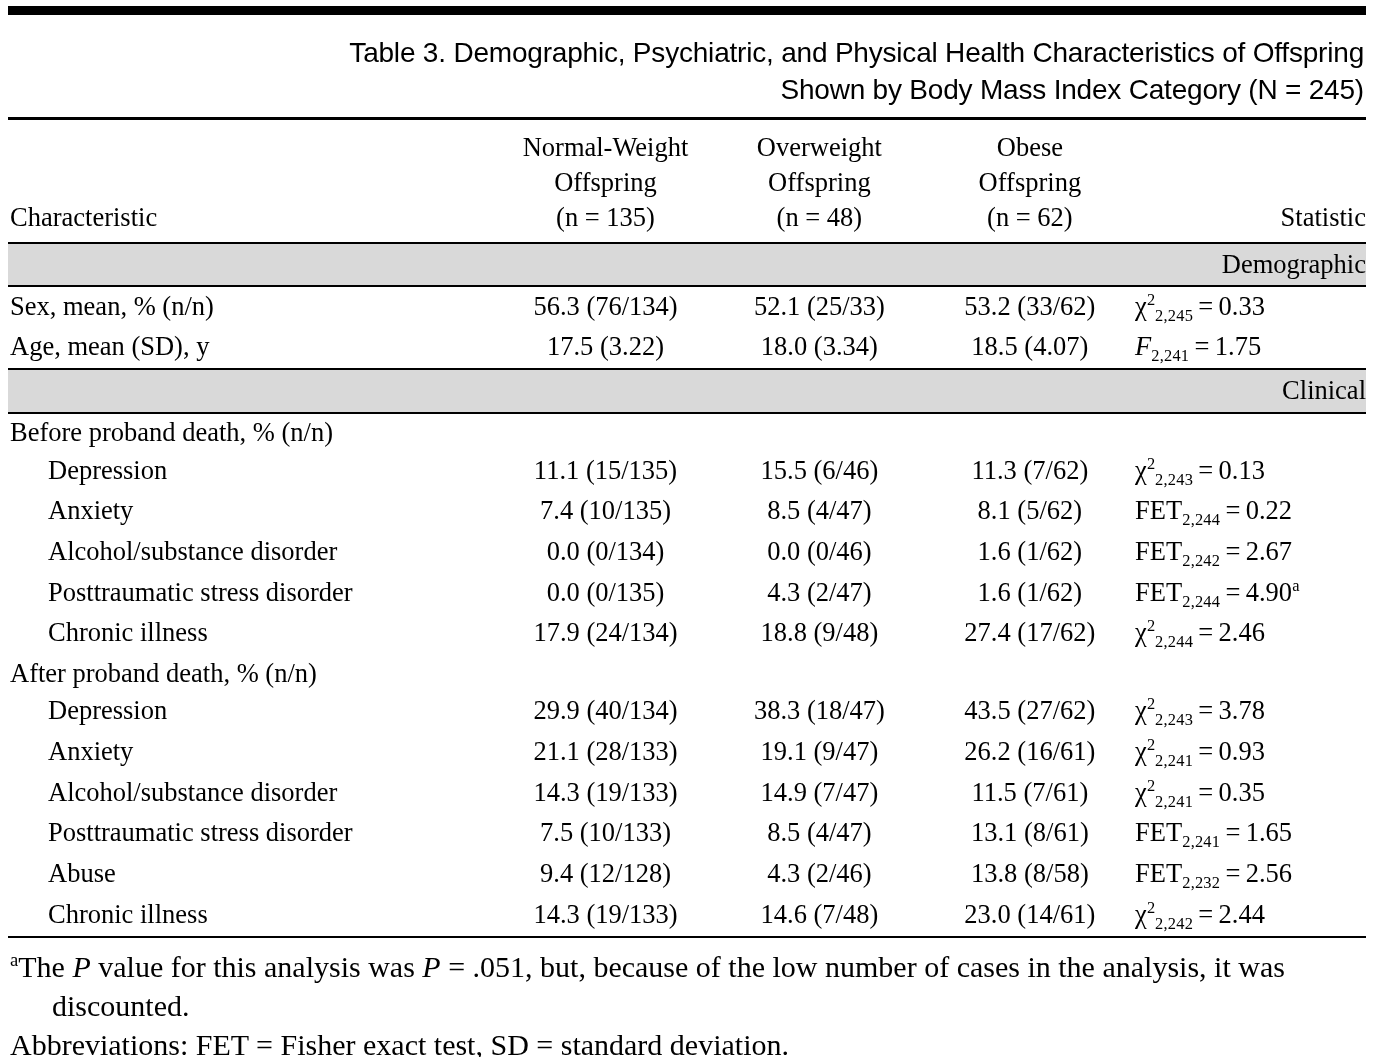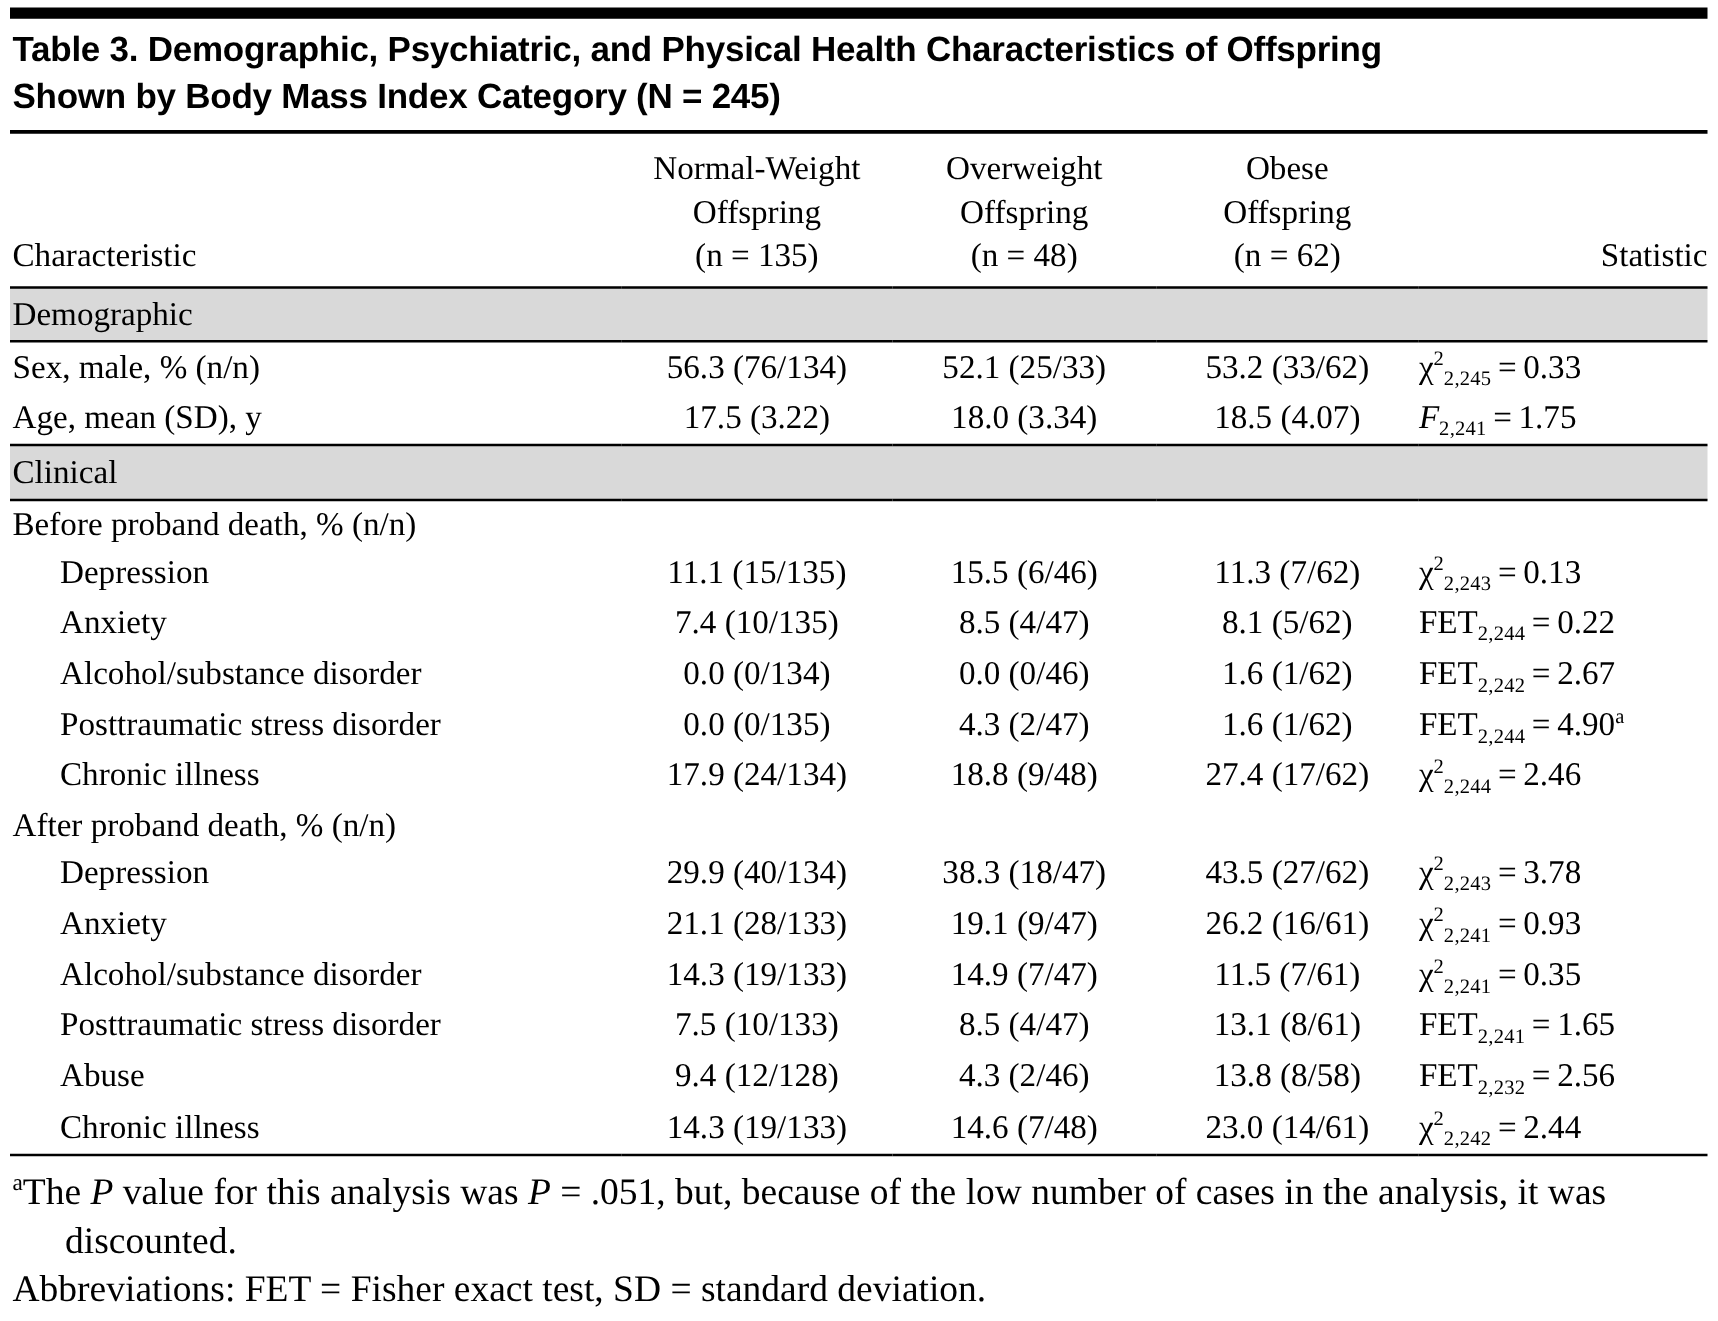--- a/index.html
+++ b/index.html
@@ -10,25 +10,26 @@
     font-family: "Liberation Serif", "DejaVu Serif", serif;
   }
   .page { padding: 6px 8px 10px; }
 
   .rule-thick { height: 9px; background: #000; }
   .rule-med   { height: 3px; background: #000; }
   .rule-thin  { height: 2px; background: #000; }
 
   .title {
     font-family: "Liberation Sans", "DejaVu Sans", sans-serif;
-    font-weight: bold;
+    font-weight: normal;
     font-size: 28px;
     line-height: 1.32;
-    padding: 7px 2px 8px;
+    padding: 20px 2px 8px;
     letter-spacing: -0.2px;
+    text-align: right;
   }
   .title span { white-space: nowrap; }
 
   table {
     width: 100%;
     border-collapse: collapse;
     font-size: 26.5px;
   }
   thead tr { border-bottom: 2px solid #000; }
   thead th {
@@ -45,21 +46,21 @@
   td.char { text-align: left; padding-left: 2px; }
   td.char.ind { padding-left: 40px; }
   td.val  { text-align: center; }
   td.stat { text-align: left; padding-right: 4px; white-space: nowrap; }
 
   tr.section {
     background: var(--band, #d9d9d9);
     border-top: 2px solid #000;
     border-bottom: 2px solid #000;
   }
-  tr.section td { padding: 3px 0 4px 2px; }
+  tr.section td { padding: 3px 0 4px 2px; text-align: right; }
   tbody tr:last-child { border-bottom: 2px solid #000; }
 
   sup { font-size: 0.62em; vertical-align: super; }
   sub { font-size: 0.62em; vertical-align: sub; }
   td.stat sub { letter-spacing: 0.2px; }
 
   .footnotes {
     padding: 9px 2px 7px;
     font-size: 30px;
     line-height: 1.3;
@@ -98,21 +99,21 @@
           <th class="grp">Overweight<br>Offspring<br>(n = 48)</th>
           <th class="grp">Obese<br>Offspring<br>(n = 62)</th>
           <th class="stat" id="stat-th">Statistic</th>
       </tr>
     </thead>
     <tbody id="table-body">
         <tr class="section">
           <td colspan="5">Demographic</td>
         </tr>
         <tr>
-          <td class="char">Sex, male, % (n/n)</td>
+          <td class="char">Sex, mean, % (n/n)</td>
           <td class="val">56.3 (76/134)</td>
           <td class="val">52.1 (25/33)</td>
           <td class="val">53.2 (33/62)</td>
           <td class="stat">χ<sup>2</sup><sub>2,245</sub> = 0.33</td>
         </tr>
         <tr>
           <td class="char">Age, mean (SD), y</td>
           <td class="val">17.5 (3.22)</td>
           <td class="val">18.0 (3.34)</td>
           <td class="val">18.5 (4.07)</td>

